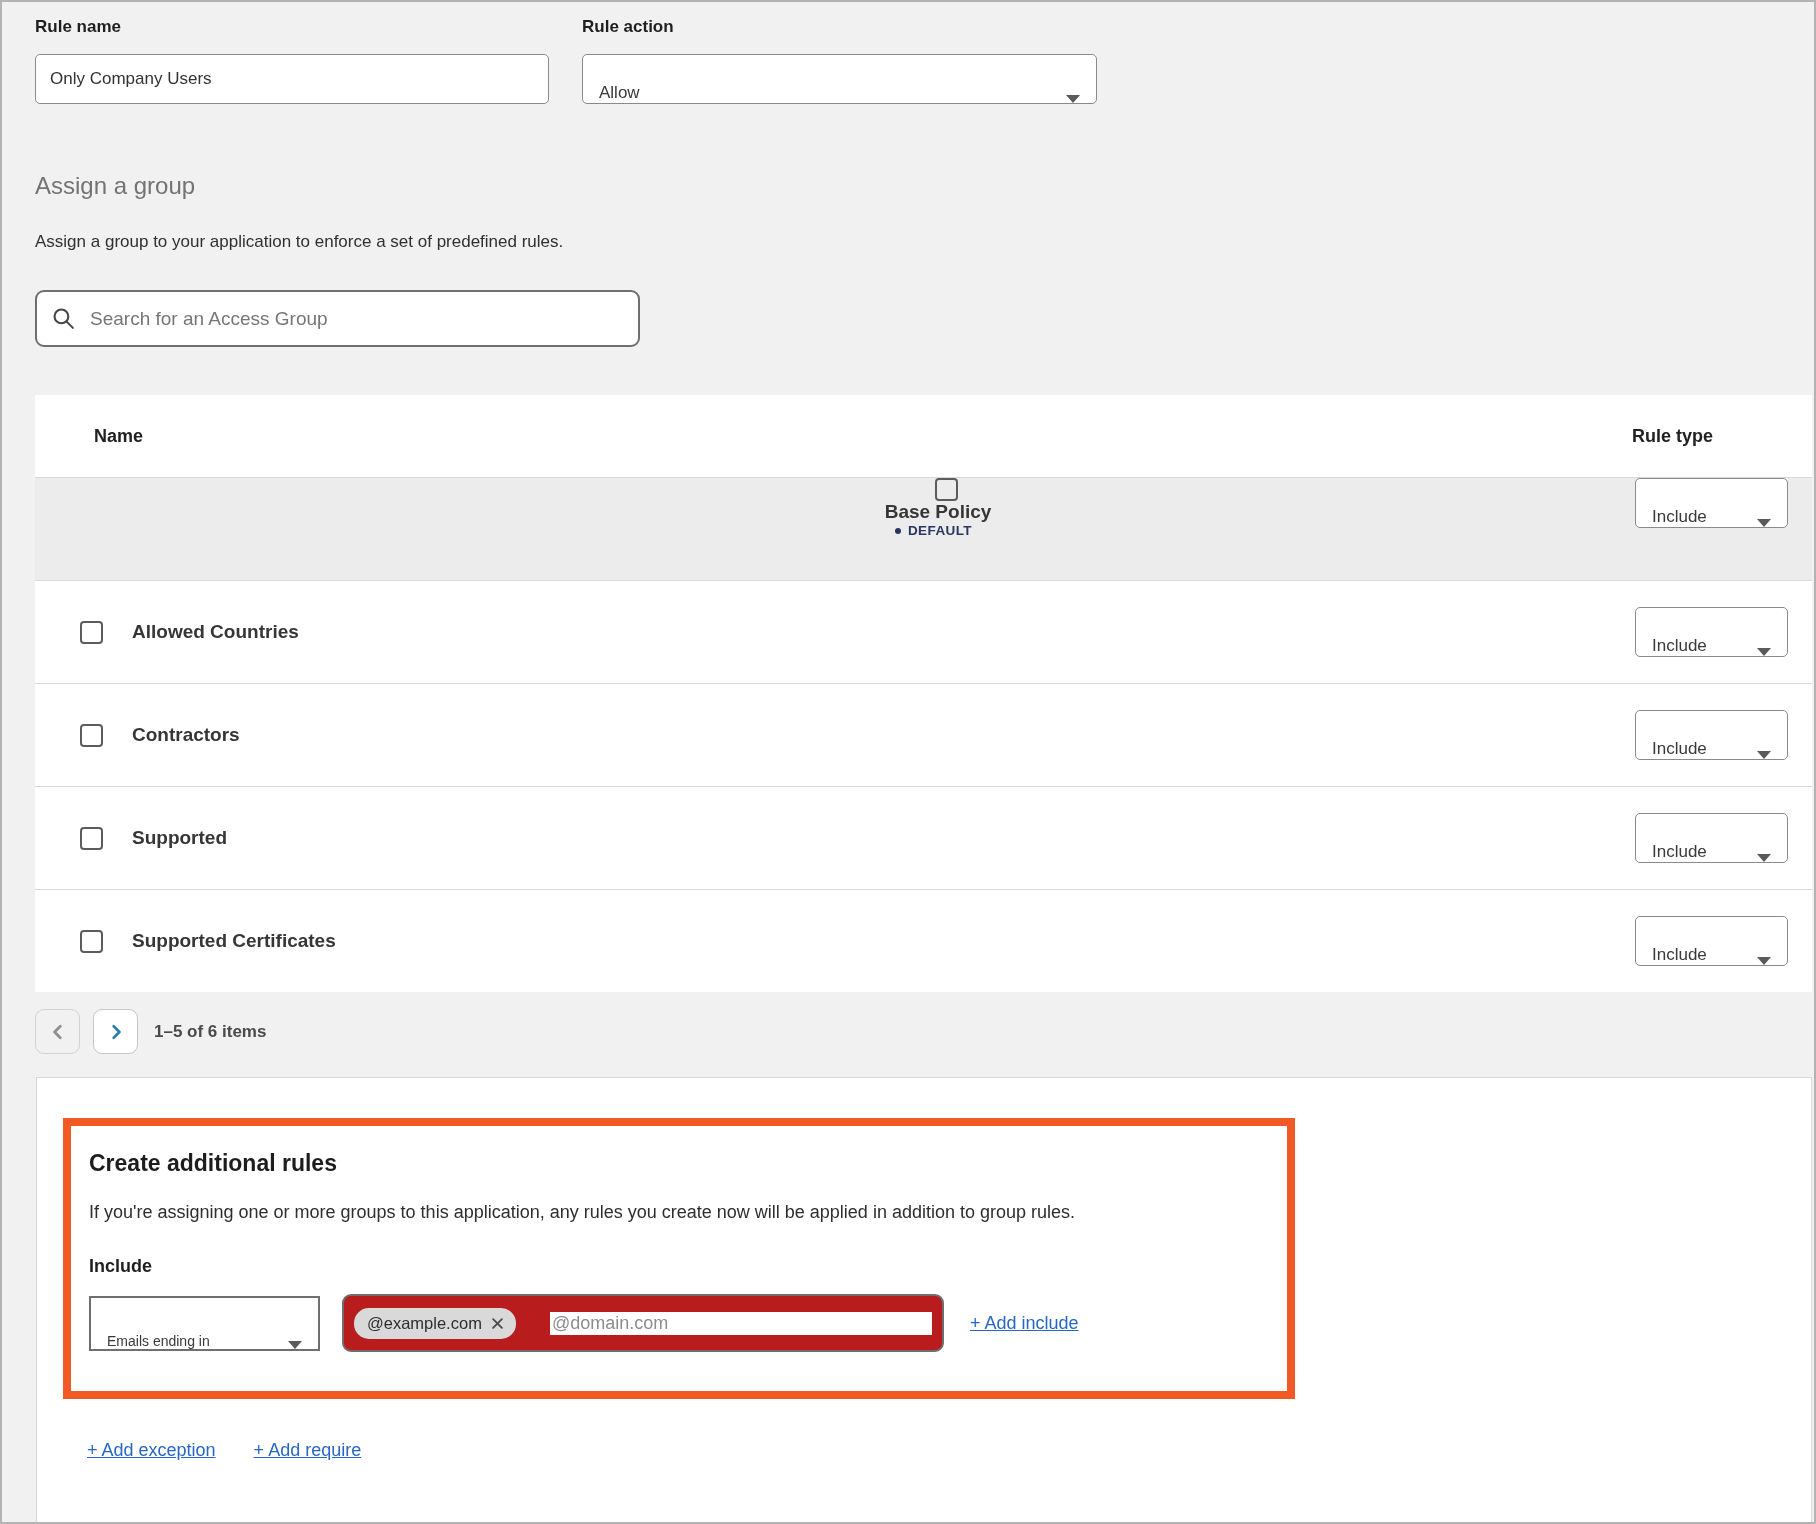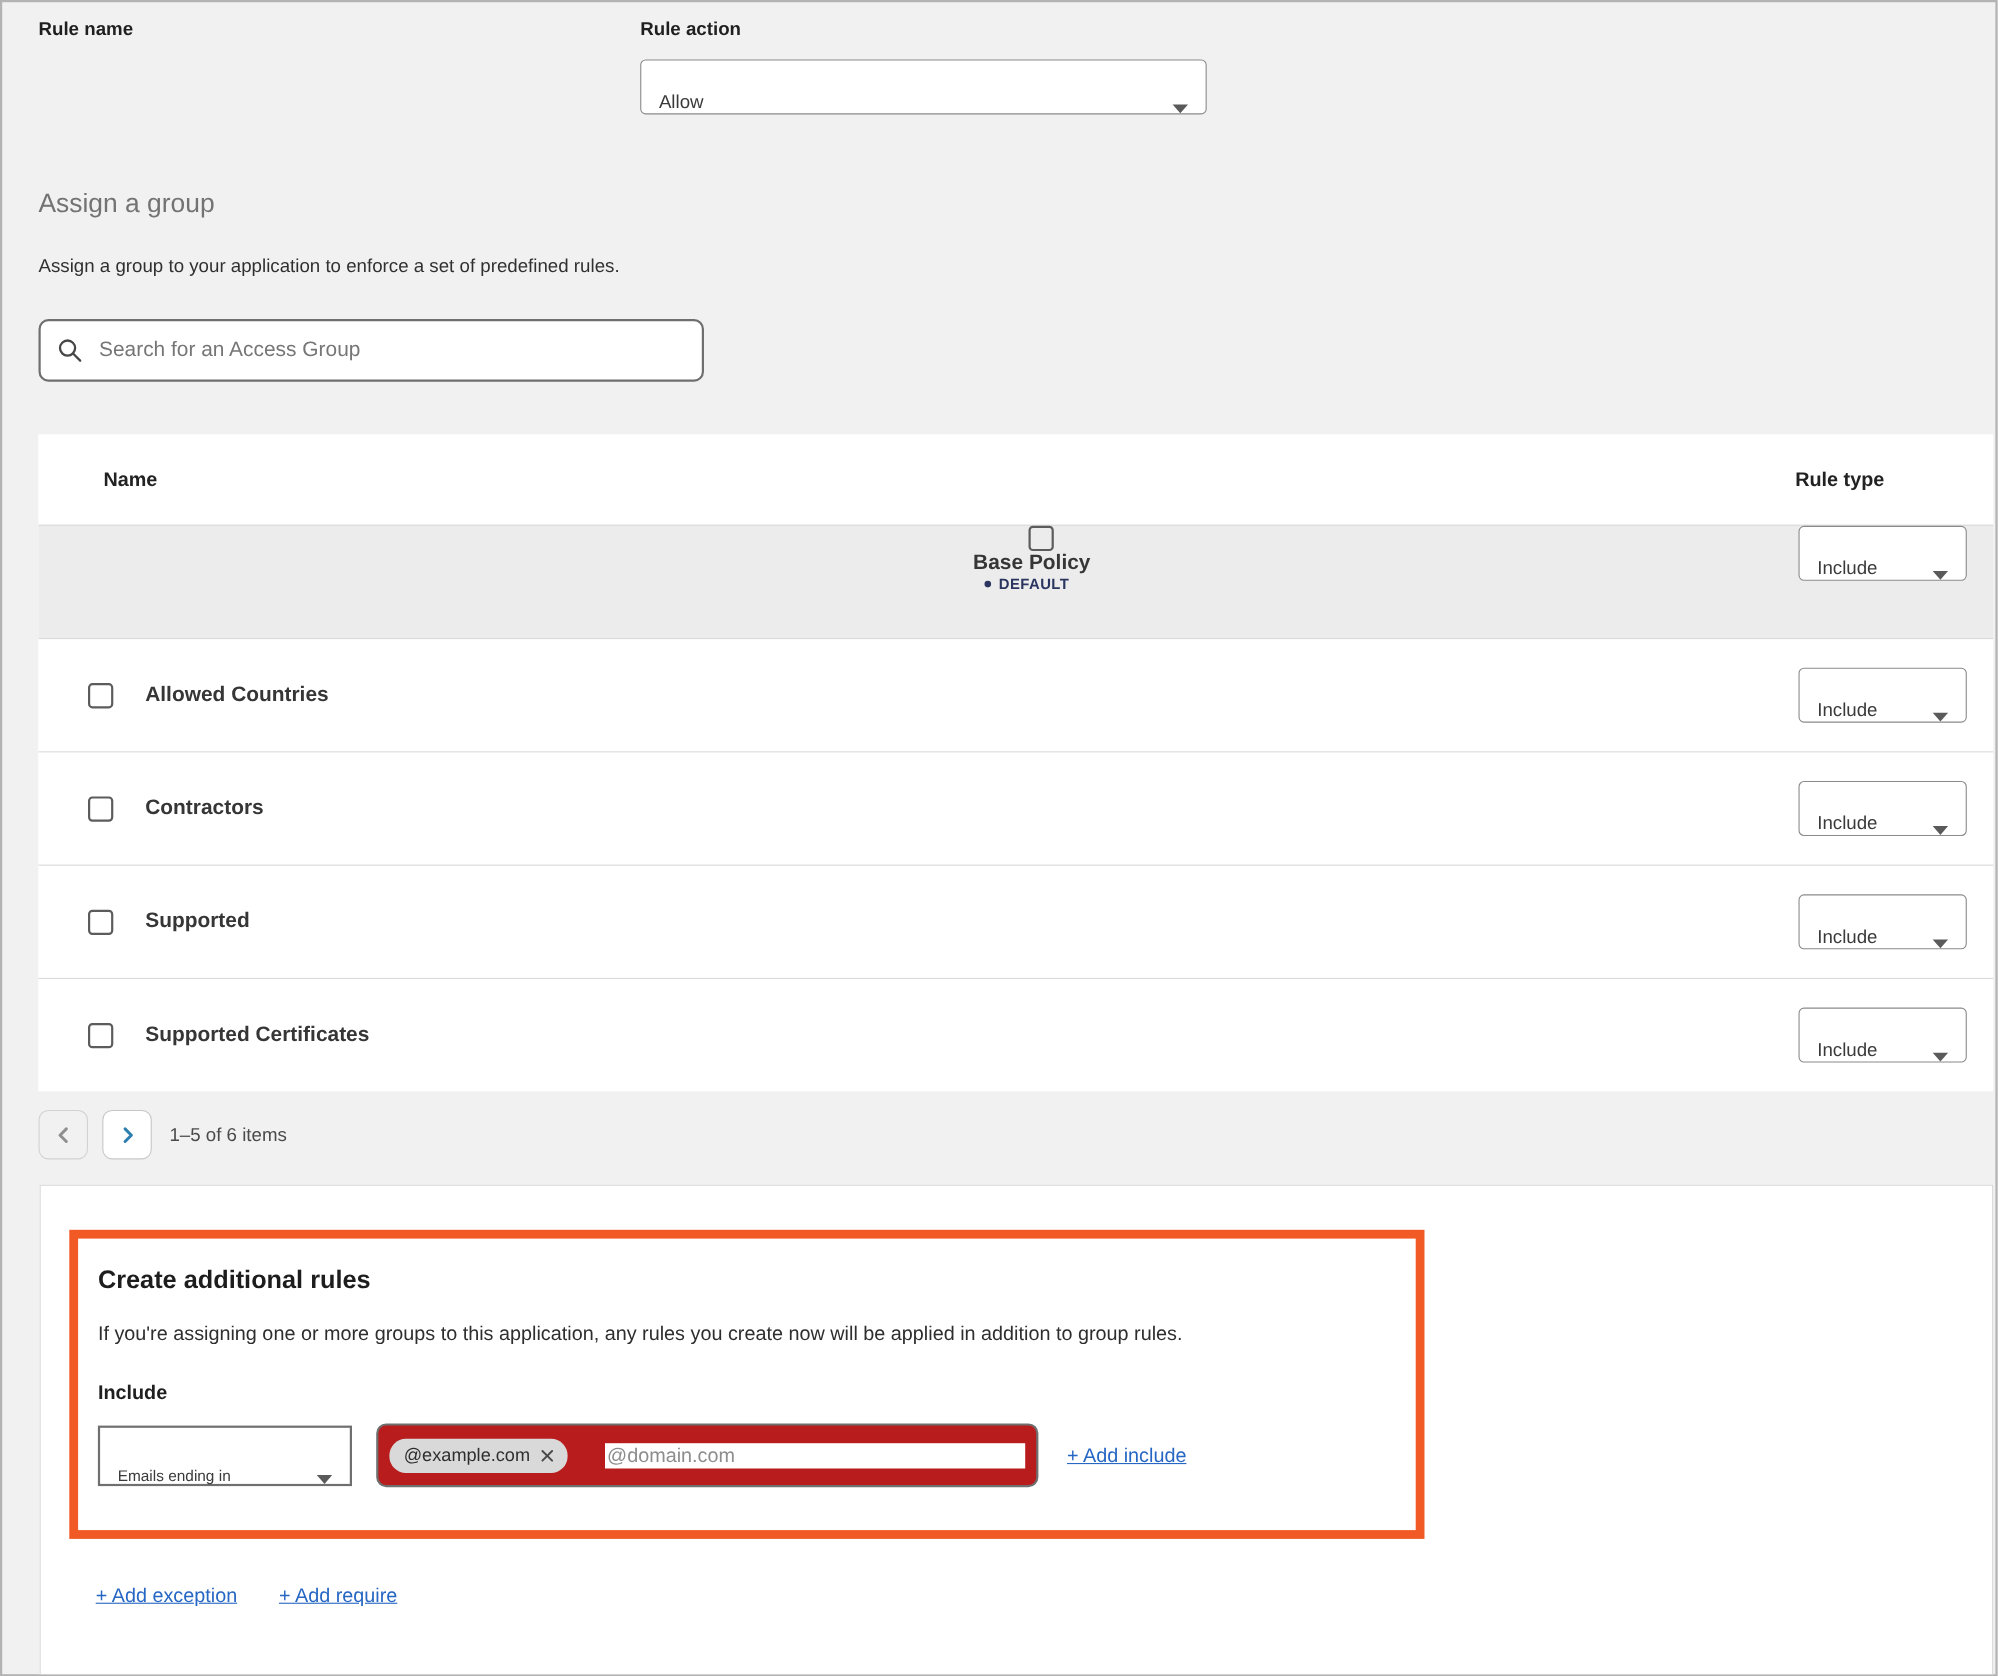--- a/index.html
+++ b/index.html
@@ -52,21 +52,21 @@
   .cb{
     box-sizing:border-box;width:23px;height:23px;margin-left:45px;
     border:2px solid #5c5c5c;border-radius:4px;background:transparent;cursor:pointer;flex:none;
   }
   .rname{font-size:19px;font-weight:700;color:#363636;margin-left:29px;}
   .badge{display:flex;align-items:center;margin-left:20px;color:#2a3560;}
   .badge .dot{width:6px;height:6px;border-radius:50%;background:#2a3560;margin-right:7px;}
   .badge .btxt{font-size:13.5px;font-weight:700;letter-spacing:.4px;}
   .rowsel{position:absolute;left:1600px;width:153px;height:50px;font-size:17px;}
   
-  .pager{left:33px;top:1007px;display:flex;align-items:center;}
+  .pager{left:33px;top:1007px;display:flex;align-items:center;font-weight:bold;}
   .pgbtn{
     box-sizing:border-box;width:45px;height:45px;border-radius:9px;
     display:flex;align-items:center;justify-content:center;cursor:pointer;
   }
   .pgbtn.prev{background:#f1f1f1;border:1px solid #d2d2d2;}
   .pgbtn.next{background:#fff;border:1px solid #c7c7c7;margin-left:13px;}
   .pgtext{font-size:17px;color:#4a4a4a;margin-left:16px;}
   
   .card{
     left:34px;top:1075px;width:1776px;height:449px;
@@ -100,20 +100,21 @@
   .link{font-size:18px;color:#2767c4;text-decoration:underline;cursor:pointer;white-space:nowrap;}
   .add-include{margin-left:26px;}
   .links-row{position:absolute;left:50px;top:362px;display:flex;}
   .links-row .link + .link{margin-left:38px;}
 </style>
 </head>
 <body>
 
 <div class="abs" style="left:33px;top:15px;">
   <div class="field-label">Rule name</div>
+  <input class="text-input" style="margin-top: 17px;" type="text" value="Only Company Users">
 </div>
 
 <div class="abs" style="left:580px;top:15px;">
   <div class="field-label">Rule action</div>
   <div class="sel" style="width:515px;height:50px;margin-top:17px;font-size:17px;">
     <span>Allow</span>
     <span class="caret"></span>
   </div>
 </div>
 

